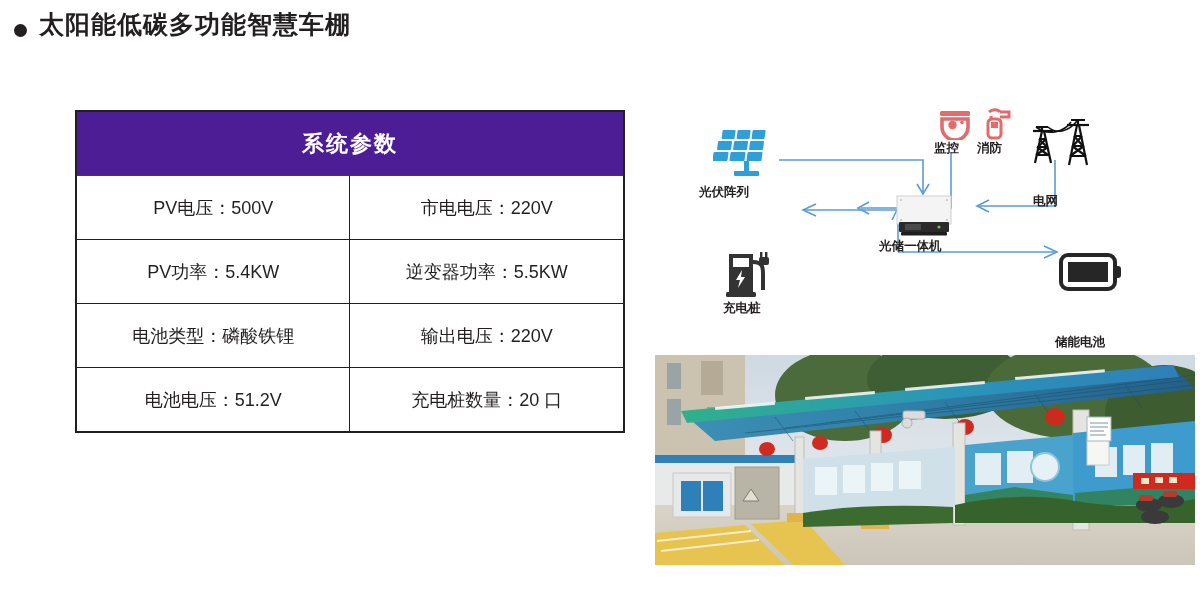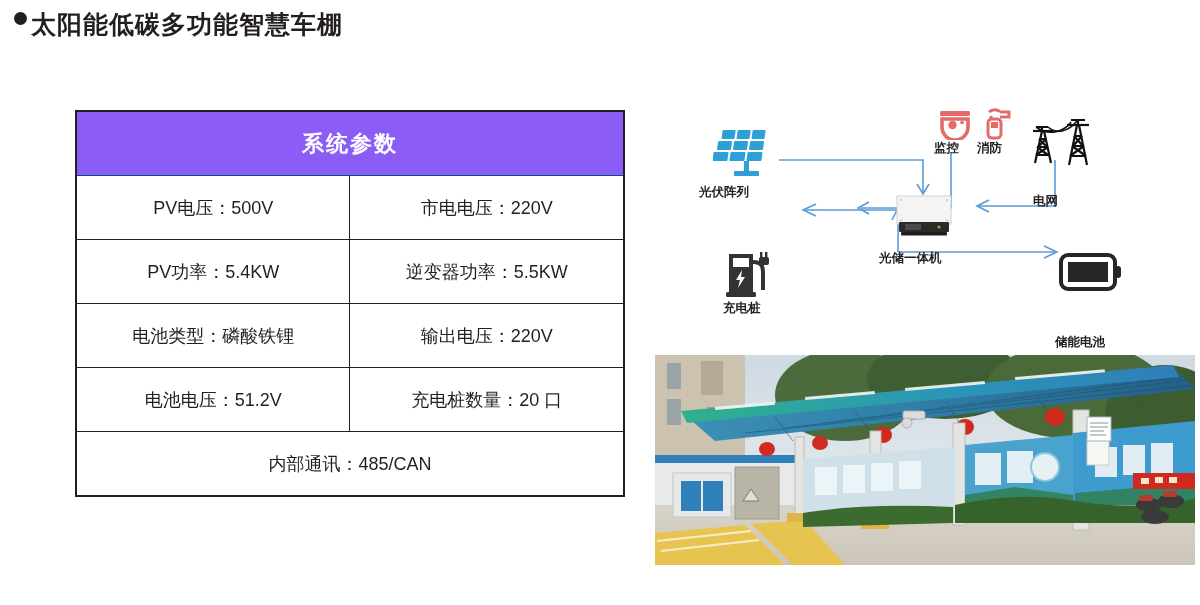--- a/index.html
+++ b/index.html
@@ -15,22 +15,22 @@
     color: #231f20;
     overflow: hidden;
   }
 
   
   #page-title-row {
     position: absolute;
     left: 14px;
     top: 12px;
     display: flex;
-    align-items: flex-start;
-    gap: 4px;
+    align-items: flex-end;
+    gap: 12px;
   }
   #title-bullet {
     width: 13px;
     height: 13px;
     border-radius: 50%;
     background: #231f20;
     display: block;
   }
   #page-title-text {
     font-size: 25px;
@@ -54,21 +54,21 @@
     border: 1.5px solid #231f20;
     text-align: center;
     vertical-align: middle;
     font-size: 18px;
     font-weight: normal;
     height: 63px;
     padding: 0 4px;
     color: #231f20;
   }
   #spec-table .tbl-header {
-    background: #8b5cf6;
+    background: #4c1d95;
     color: #ffffff;
     font-size: 22px;
     font-weight: bold;
     height: 63px;
     letter-spacing: 2px;
     border-color: #0d4a80;
   }
 
   
   #diagram {
@@ -124,23 +124,20 @@
       <td>逆变器功率：5.5KW</td>
     </tr>
     <tr>
       <td>电池类型：磷酸铁锂</td>
       <td>输出电压：220V</td>
     </tr>
     <tr>
       <td>电池电压：51.2V</td>
       <td>充电桩数量：20 口</td>
     </tr>
-    <tr>
-      <td colspan="2">内部通讯：485/CAN</td>
-    </tr>
   </tbody>
 </table>
 
 <div id="diagram">
 
   <svg width="540" height="250" viewBox="0 0 540 250">
     <g fill="none" stroke="#5b9bd5" stroke-width="1.6">
 
       <path d="M124,60 L268,60 L268,92"></path>
       <path d="M262,84 L268,94 L274,84" stroke-width="1.6"></path>
@@ -236,21 +233,21 @@
       <circle cx="6" cy="5" r="0.9" fill="#bbb"></circle>
       <circle cx="52" cy="5" r="0.9" fill="#bbb"></circle>
       <circle cx="6" cy="25" r="0.9" fill="#bbb"></circle>
       <circle cx="52" cy="25" r="0.9" fill="#bbb"></circle>
       <rect x="4" y="27" width="50" height="10" fill="#2a2a2a" rx="1"></rect>
       <rect x="10" y="29" width="16" height="6" fill="#4a4a4a"></rect>
       <circle cx="44" cy="32" r="1.6" fill="#6fbf4f"></circle>
       <rect x="6" y="37" width="46" height="3.5" fill="#1d1d1d" rx="1"></rect>
     </svg>
   </div>
-  <div class="node-label" style="left:224px; top:152px; width:92px;">光储一体机</div>
+  <div class="node-label" style="left:224px; top:140px; width:92px;">光储一体机</div>
 
   <div class="node-icon" style="left:68px; top:150px; width:52px; height:48px;">
     <svg width="52" height="48" viewBox="0 0 52 48">
       <g fill="#333333">
         <path d="M6,4 h24 v38 h-24 z"></path>
         <rect x="3" y="42" width="30" height="5" rx="1.5"></rect>
         <rect x="10" y="8" width="16" height="9" fill="#ffffff"></rect>
         <path d="M19,20 l-6,10 h4 l-2,8 l7,-11 h-4 z" fill="#ffffff"></path>
         <path d="M30,12 C40,12 40,18 40,24 L40,40" fill="none" stroke="#333333" stroke-width="4"></path>
         <rect x="36" y="7" width="10" height="8" rx="2"></rect>

